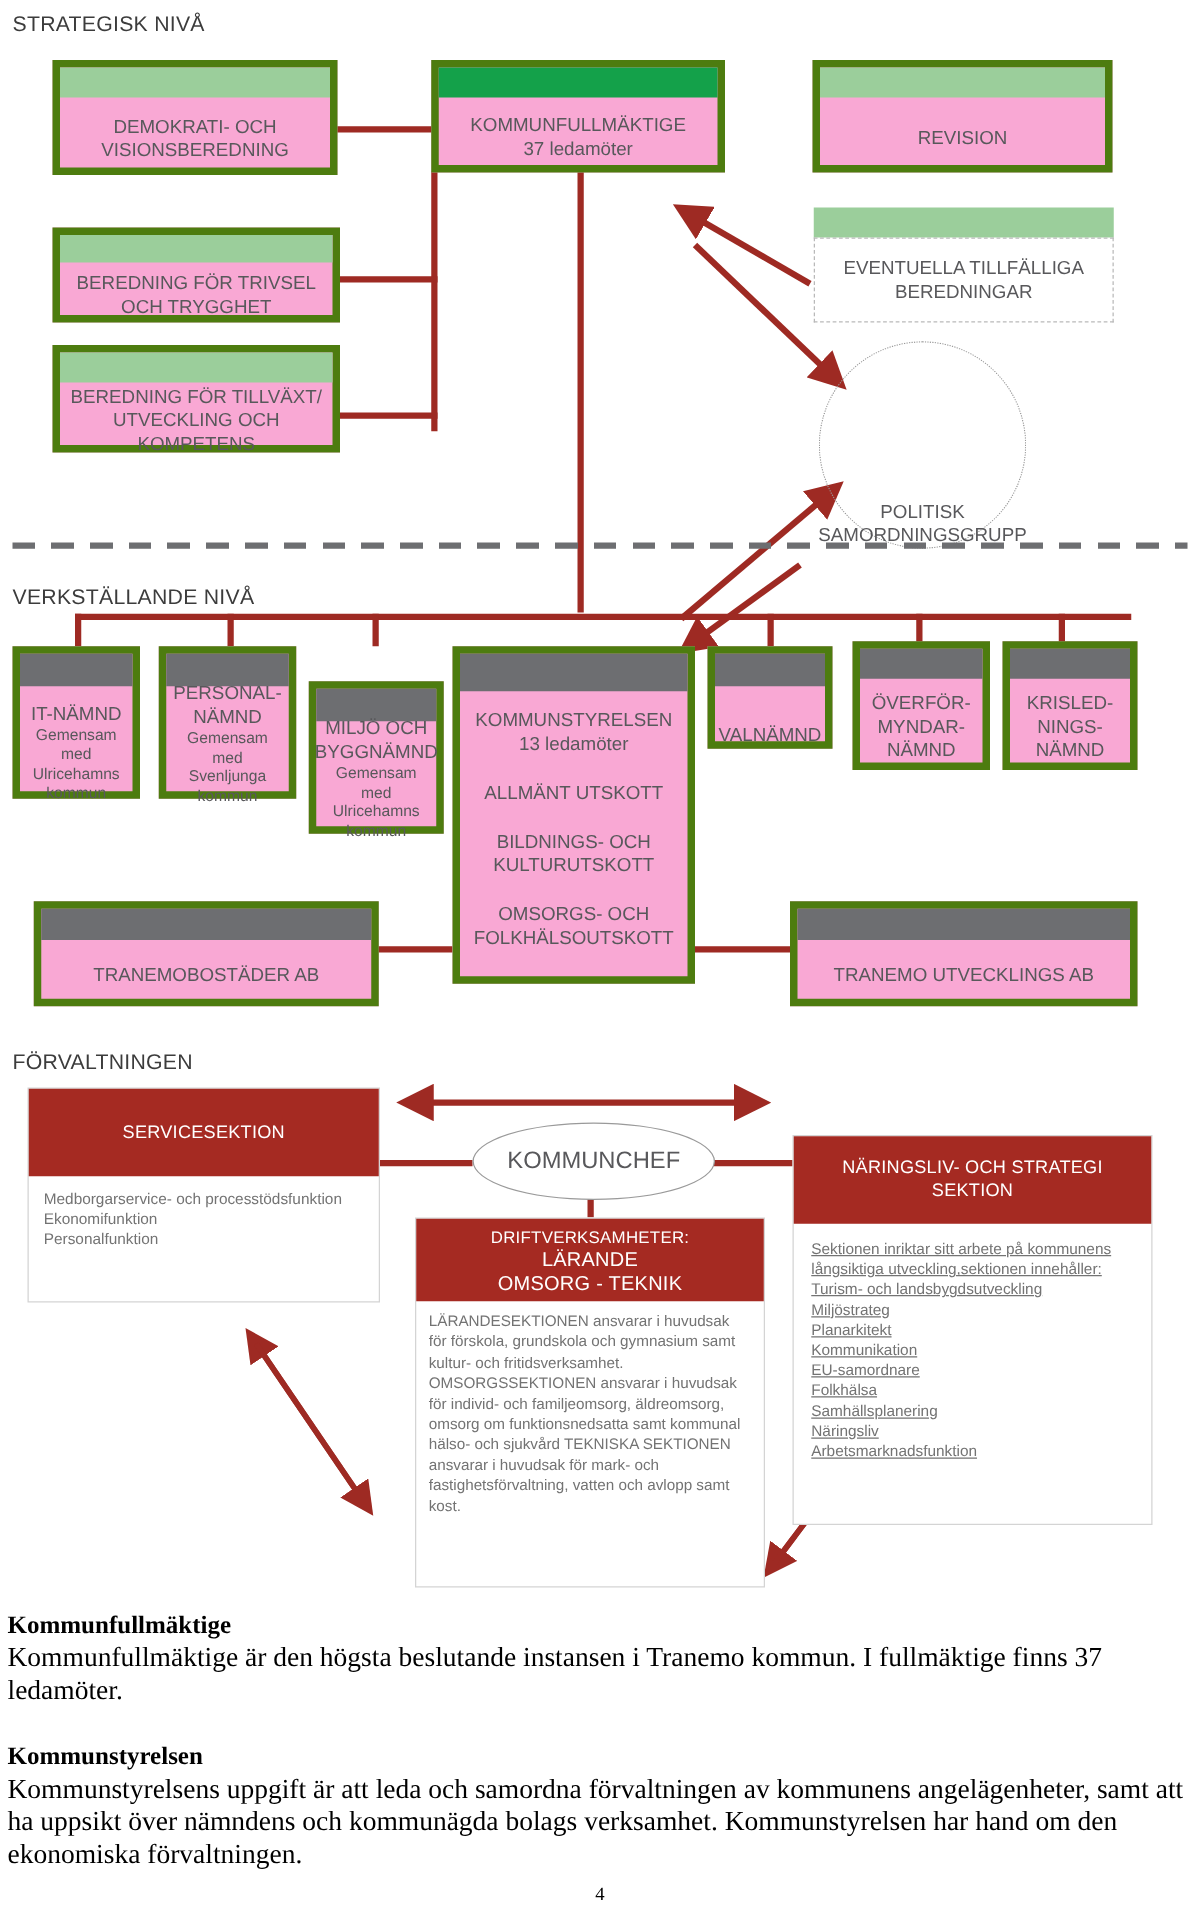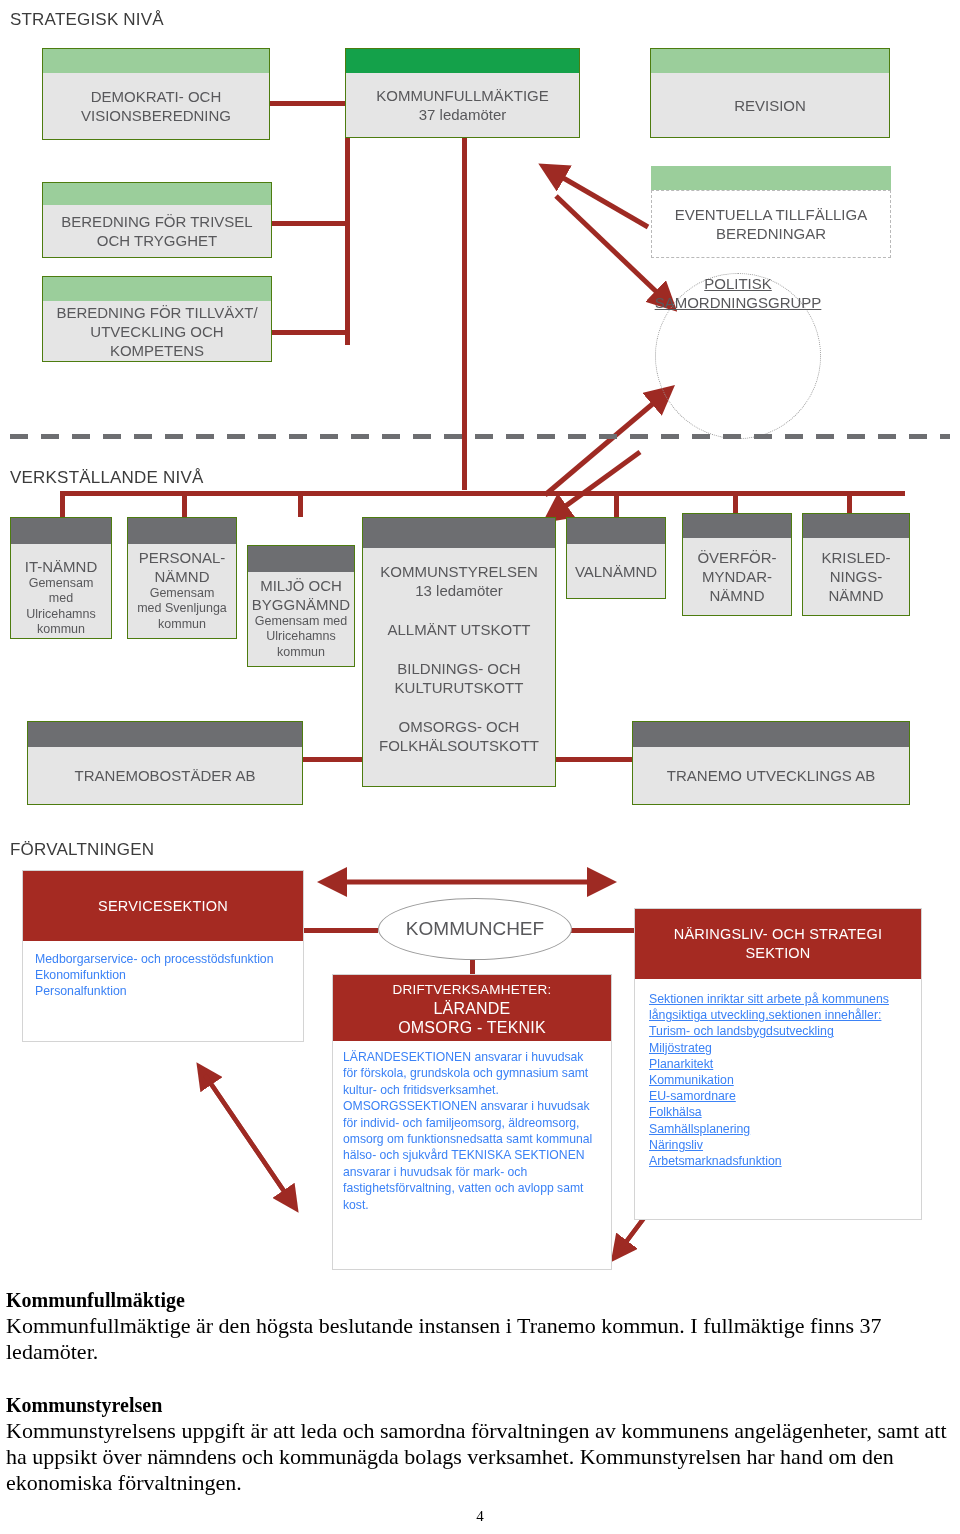--- a/index.html
+++ b/index.html
@@ -13,21 +13,21 @@
   .abs{position:absolute;}
 
   
   .level-title{
     position:absolute;font-size:17px;letter-spacing:.2px;
     color:#3c3c3c;font-weight:400;white-space:nowrap;
   }
 
   
   .card{
-    position:absolute;background:#e5e5e5;border:1px solid #4d7c0f;
+    position:absolute;background:#f9a8d4;border:6px solid #4d7c0f;
     box-sizing:border-box;
   }
   .card .cap{width:100%;box-sizing:border-box;}
   .card .body{
     box-sizing:border-box;display:flex;flex-direction:column;
     align-items:center;justify-content:center;text-align:center;
     padding:4px 6px;
   }
   .cap-green-light{background:#9bce9b;height:24px;}
   .cap-green-strong{background:#14a14a;height:24px;}
@@ -40,21 +40,21 @@
   .card.dashed{border:1px dashed #b9b9b9;background:transparent;}
 
   
   .ln{position:absolute;background:#9e2a23;}
   .vline{width:5px;}
   .hline{height:5px;}
 
   
   .dotcircle{
     position:absolute;border:1px dotted #9a9a9a;border-radius:50%;
-    display:flex;align-items:flex-start;justify-content:center;text-align:center;text-decoration:underline;
+    display:flex;align-items:flex-end;justify-content:center;text-align:center;
   }
   
   .ellipse{
     position:absolute;border:1px solid #9a9a9a;border-radius:50%;
     background:#fff;display:flex;align-items:center;justify-content:center;
     text-align:center;
   }
 
   
   .dashsep{
@@ -64,21 +64,21 @@
 
   
   .rcard{position:absolute;box-sizing:border-box;border:1px solid #d4d4d4;background:#fff;}
   .rcard .rhead{
     background:#a52a22;color:#ffffff;box-sizing:border-box;
     display:flex;flex-direction:column;align-items:center;justify-content:center;
     text-align:center;font-size:14.5px;line-height:19px;letter-spacing:.2px;
   }
   .rcard .rbody{
     box-sizing:border-box;padding:10px 12px;font-size:12.3px;line-height:16.2px;
-    color:#3b82f6;
+    color:#737373;
   }
   .rbody p{margin:0;}
 
   
   .prose{position:absolute;left:6px;width:948px;font-family:"Liberation Serif", serif;color:#000;}
   .prose h3{font-size:20px;margin:0 0 1px 0;font-weight:700;line-height:24px;}
   .prose p{font-size:22px;margin:0;line-height:26px;}
   .pagenum{position:absolute;width:960px;text-align:center;font-family:"Liberation Serif", serif;font-size:15px;color:#000;}
   svg{position:absolute;overflow:visible;}
 </style>
@@ -234,21 +234,21 @@
       <div class="txt" style="margin-top:20px;">ALLMÄNT UTSKOTT</div>
       <div class="txt" style="margin-top:20px;">BILDNINGS- OCH</div>
       <div class="txt">KULTURUTSKOTT</div>
       <div class="txt" style="margin-top:20px;">OMSORGS- OCH</div>
       <div class="txt">FOLKHÄLSOUTSKOTT</div>
     </div>
   </div>
 
   <div class="card" style="left:566px;top:517px;width:100px;height:82px;">
     <div class="cap cap-gray"></div>
-    <div class="body" style="height:54px;">
+    <div class="body" style="height:54px;margin-top:12px;">
       <div class="txt">VALNÄMND</div>
     </div>
   </div>
 
   <div class="card" style="left:682px;top:513px;width:110px;height:103px;">
     <div class="cap cap-gray" style="height:24px;"></div>
     <div class="body" style="height:77px;">
       <div class="txt">ÖVERFÖR-</div>
       <div class="txt">MYNDAR-</div>
       <div class="txt">NÄMND</div>

